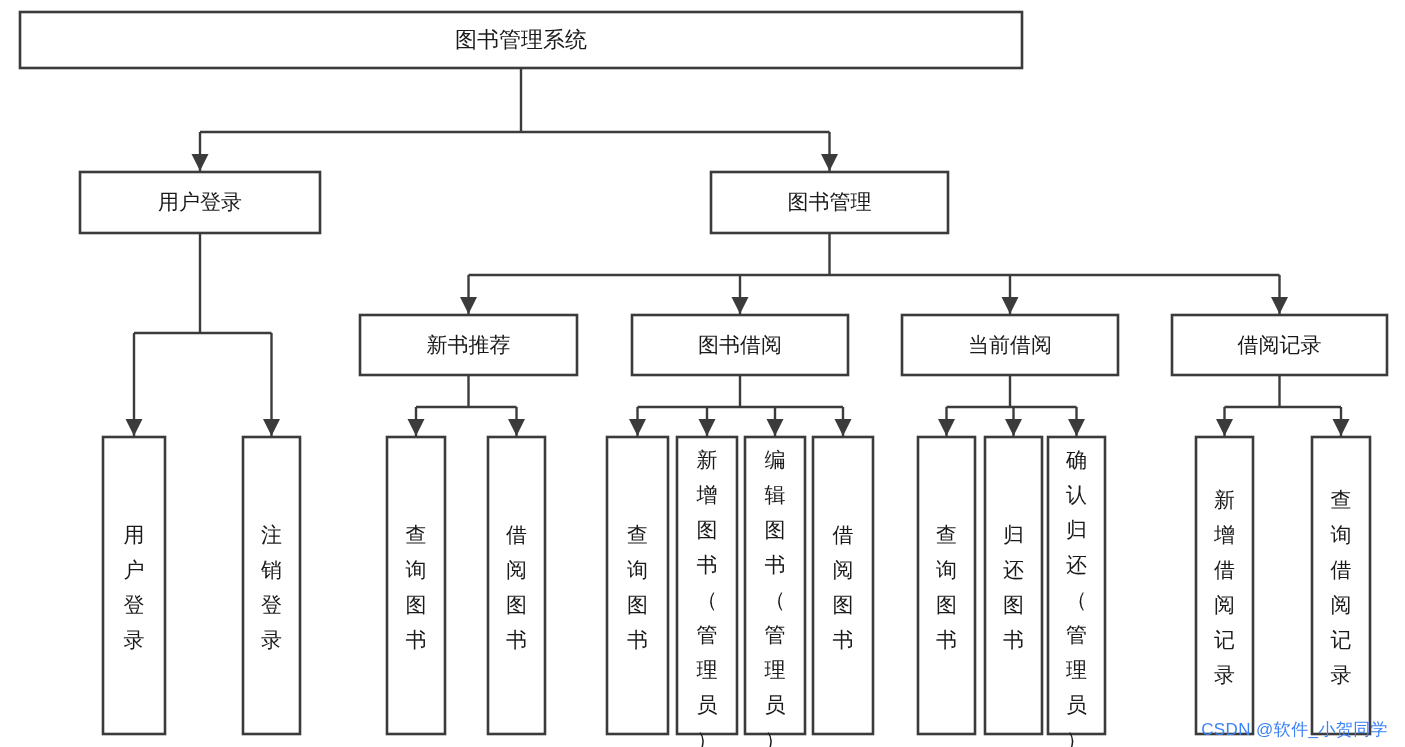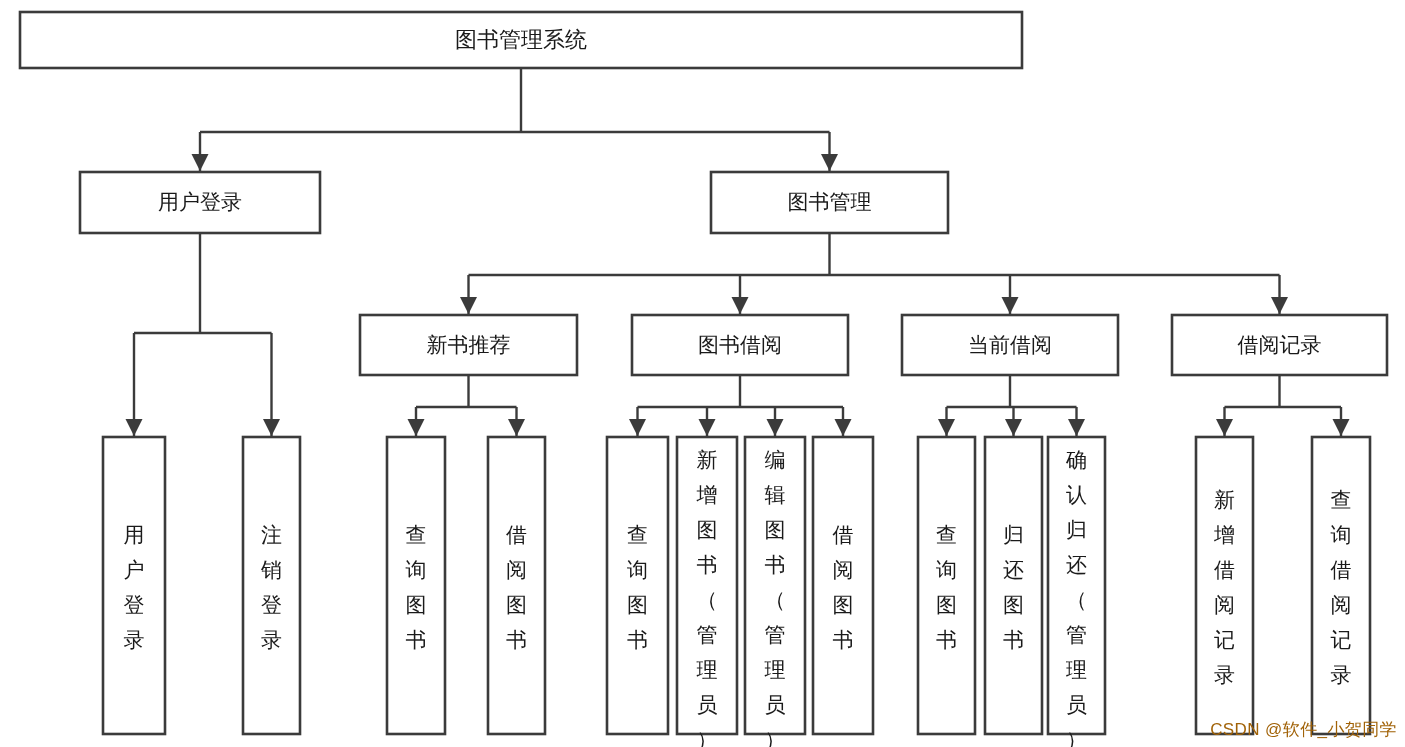--- a/index.html
+++ b/index.html
@@ -54,25 +54,25 @@
     stroke-width: 2.4;
     fill: none;
     stroke-linecap: butt;
   }
   .edge-arrow {
     fill: #3b3b3b;
     stroke: none;
   }
   .watermark {
     position: absolute;
-    right: 8px;
+    right: 17px;
     bottom: 6px;
     font-family: "Liberation Sans", "DejaVu Sans", sans-serif;
     font-size: 17px;
-    color: #a16207;
+    color: #3b82f6;
     letter-spacing: 0.4px;
     white-space: nowrap;
     user-select: none;
   }
 </style>
 </head>
 <body>
 
 <div id="diagram-root">
   <svg id="tree-svg" viewBox="0 0 1405 747">

